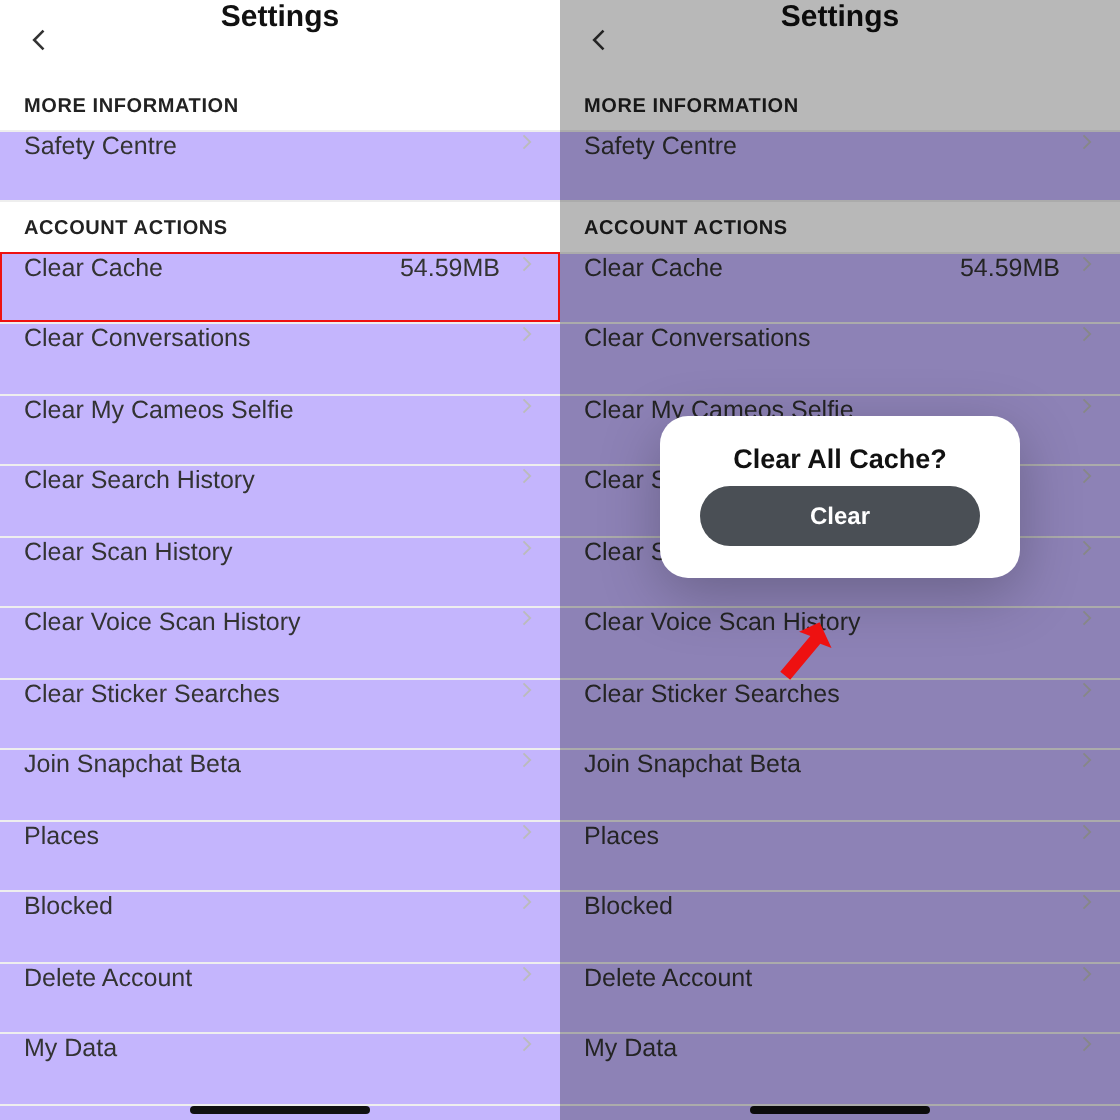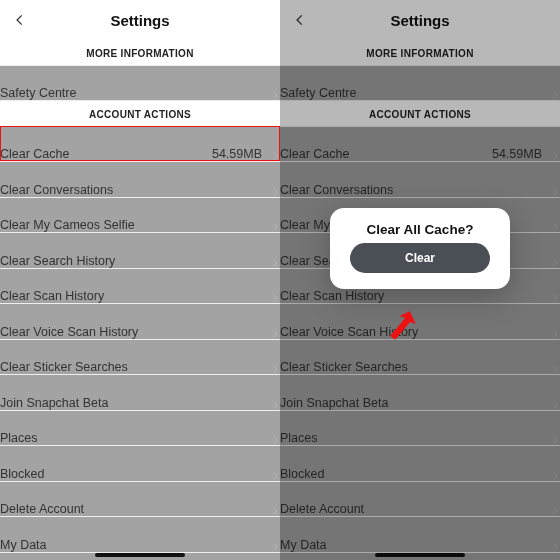--- a/index.html
+++ b/index.html
@@ -21,49 +21,47 @@
   .phone.dim::before {
     content: "";
     position: absolute; inset: 0;
     background: rgba(0,0,0,0.28);
     z-index: 5;
     pointer-events: none;
   }
   .header {
     height: 40px;
     display: flex;
-    align-items: center;
     justify-content: center;
     position: relative;
   }
   .back {
     position: absolute; left: 8px; top: 8px;
     width: 24px; height: 24px;
     display: flex; align-items: center; justify-content: center;
   }
   svg.chev { width: 14px; height: 14px; stroke: #333; stroke-width: 2.2; fill: none; }
   svg.chev-sm { width: 10px; height: 10px; stroke: #bbb; stroke-width: 2.2; fill: none; }
   .title { font-size: 15px; font-weight: 700; }
   .section-label {
     font-size: 10px; font-weight: 700;
     letter-spacing: 0.3px;
     padding: 8px 12px 6px 12px;
     color: #222;
     background: #fff;
-    text-align: center;
   }
   .list { background: #fff; }
   .row {
     height: 35.5px;
     border-top: 1px solid #eee;
     display: flex;
-    align-items: flex-end;
-    padding: 0 0;
+    align-items: flex-start;
+    padding: 0 12px;
     position: relative;
-    background: #a3a3a3;
+    background: #c4b5fd;
   }
   .row:last-child { border-bottom: 1px solid #eee; }
   .row .label { flex: 1; font-size: 12.5px; color: #333; font-weight: 400; }
   .row .val { font-size: 12.5px; color: #333; margin-right: 8px; }
   .highlight { outline: 1.5px solid #e11; outline-offset: -1px; }
   .home-ind {
     position: absolute; bottom: 3px; left: 50%; transform: translateX(-50%);
     width: 90px; height: 4px; border-radius: 3px; background: #111;
   }
   

